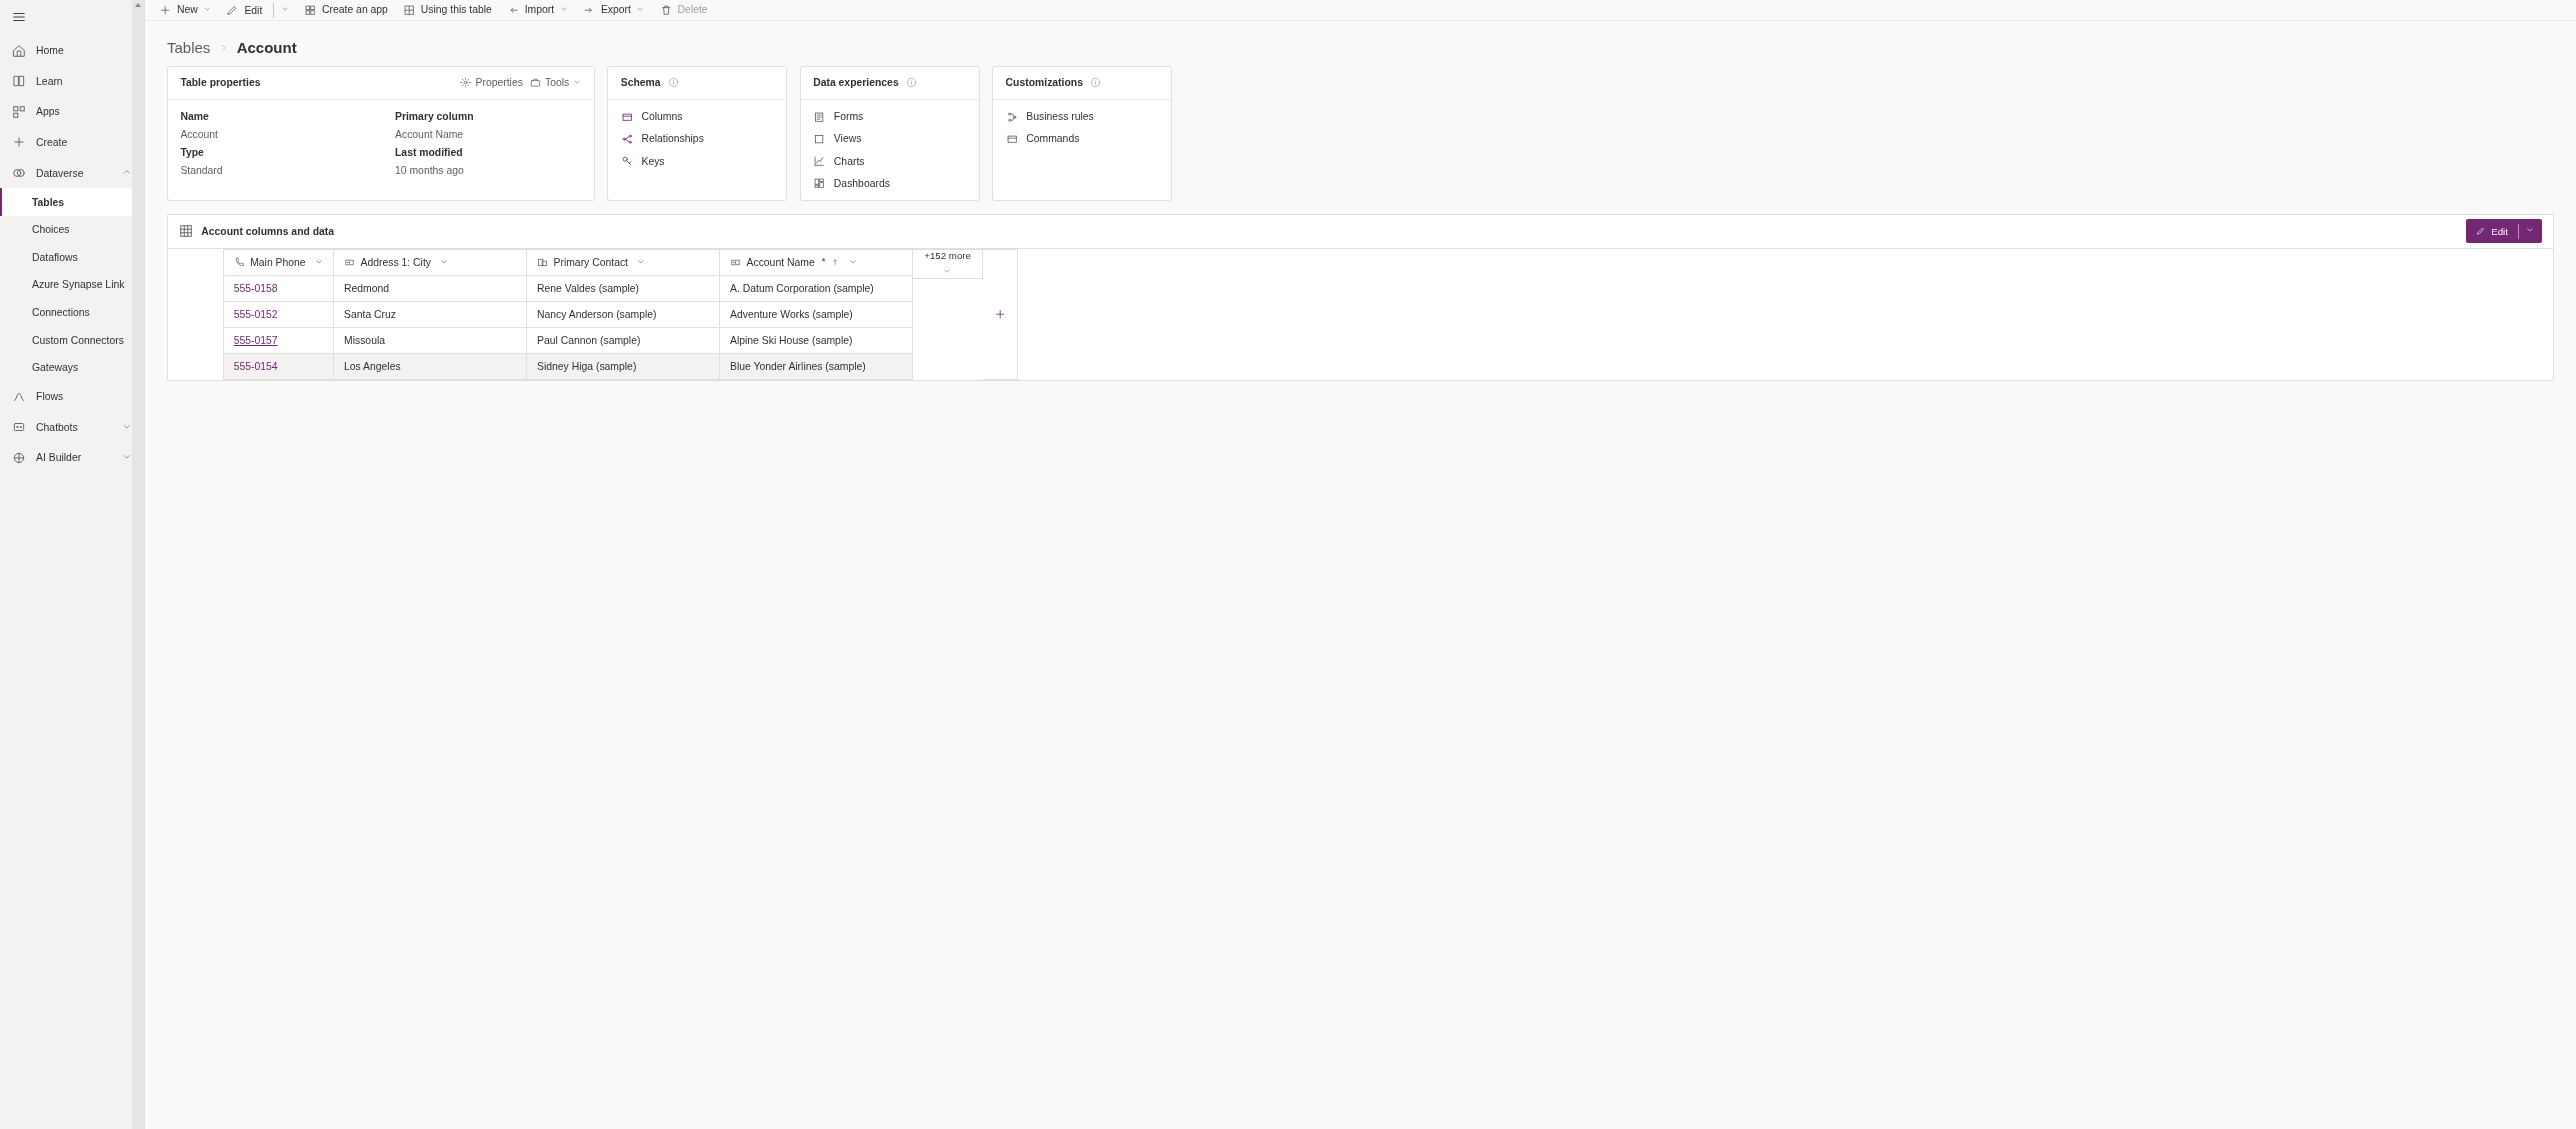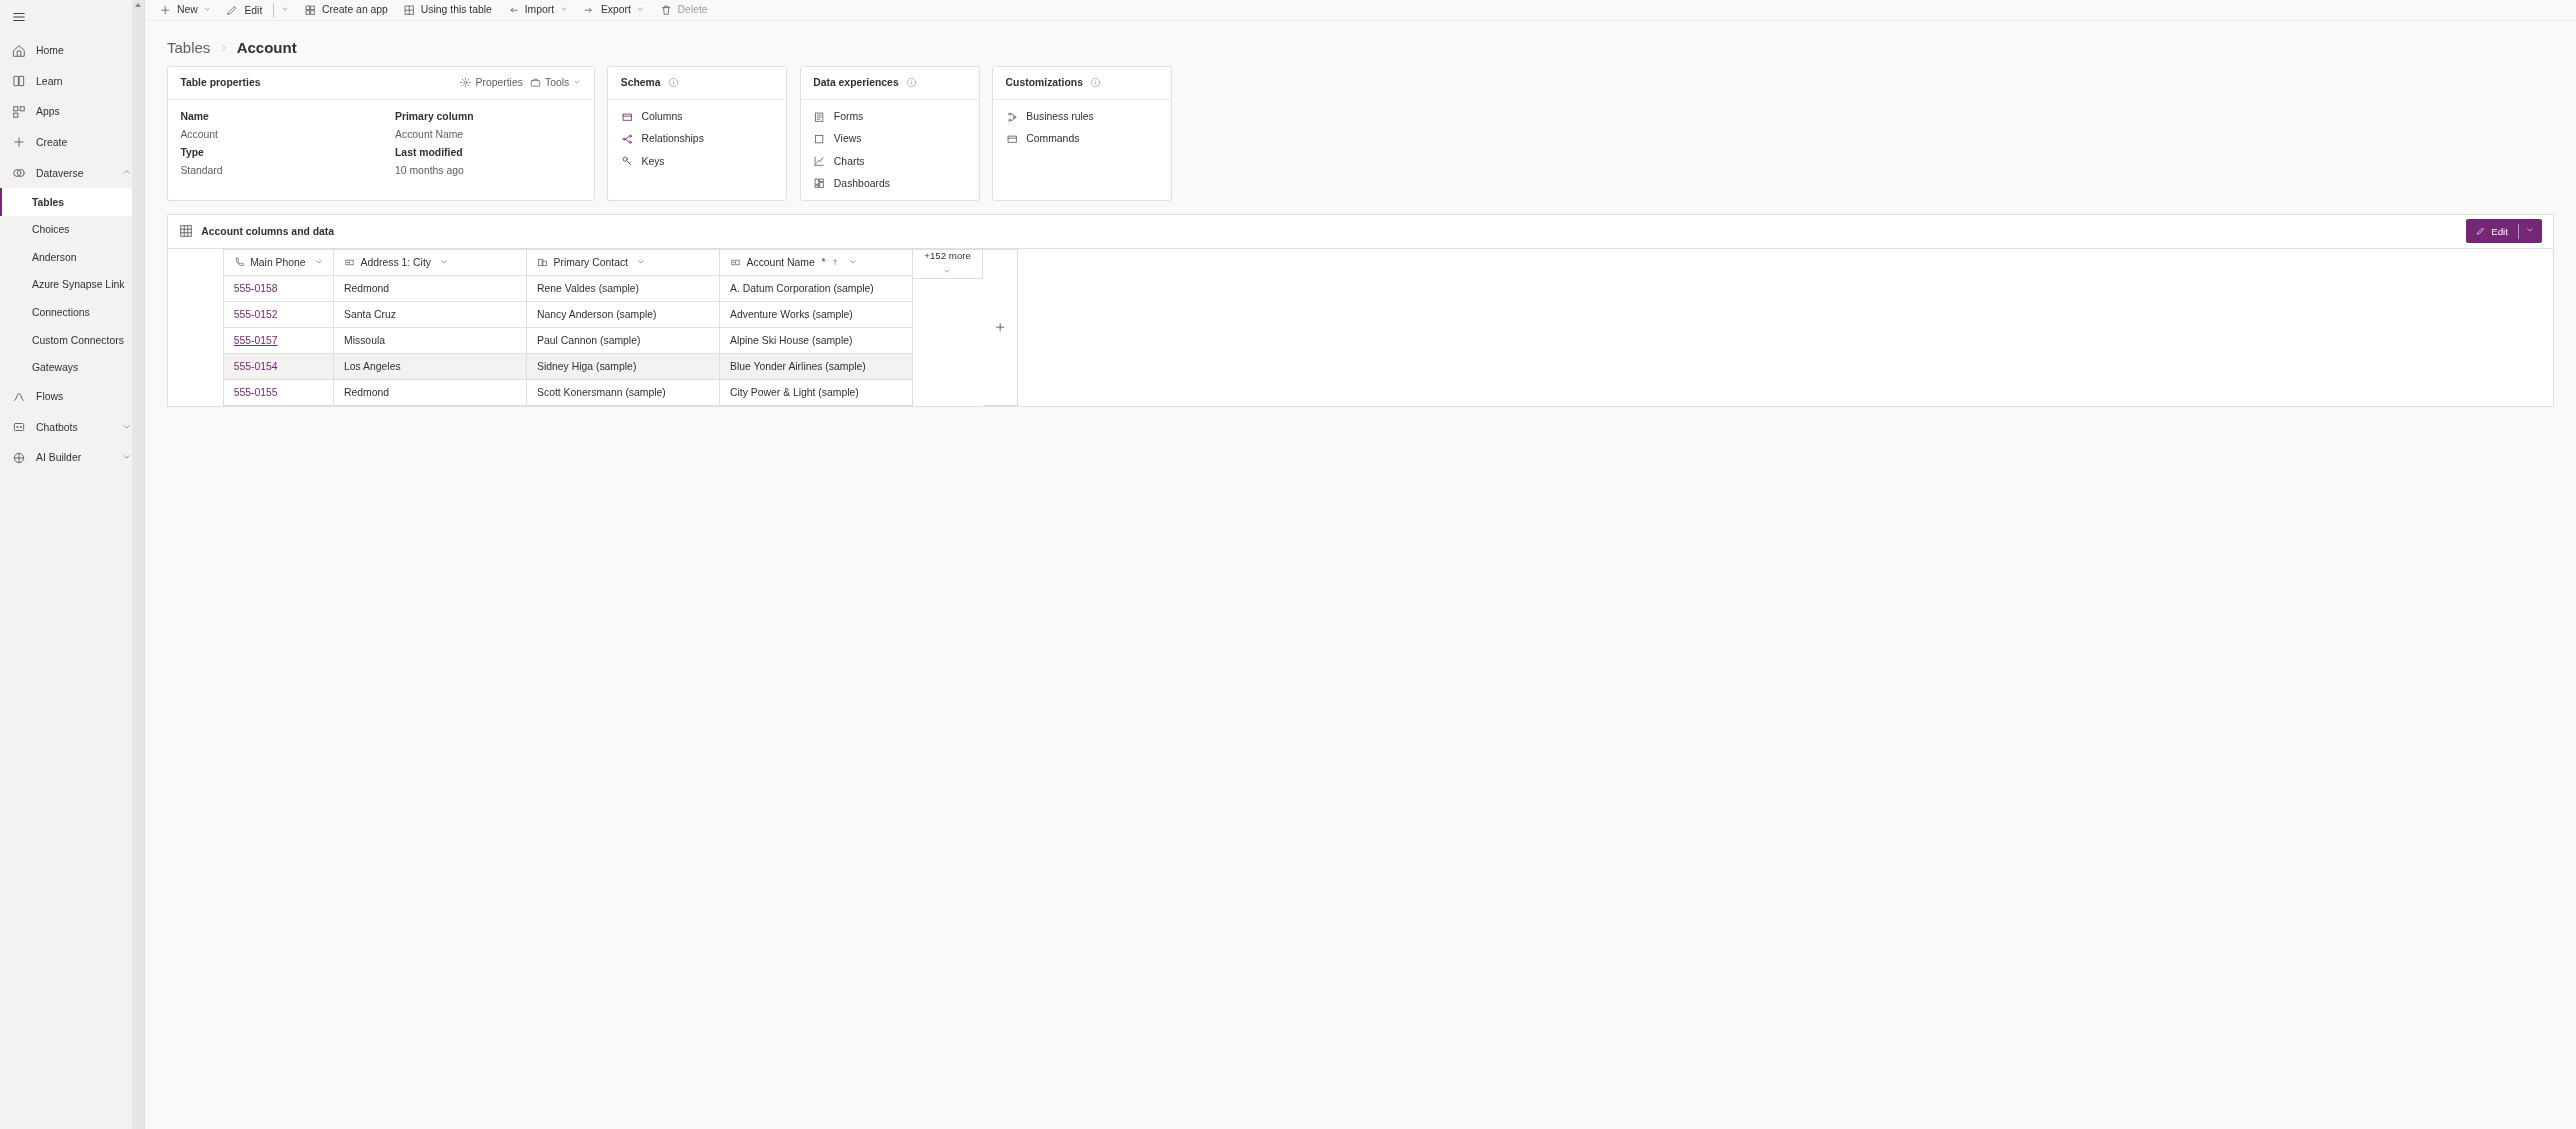--- a/index.html
+++ b/index.html
@@ -335,21 +335,21 @@
       </li>
 
       <ul class="nav subnav">
         <li class="active">
           <span class="label">Tables</span>
         </li>
         <li>
           <span class="label">Choices</span>
         </li>
         <li>
-          <span class="label">Anderson</span>
+          <span class="label">Dataflows</span>
         </li>
         <li>
           <span class="label">Azure Synapse Link</span>
         </li>
         <li>
           <span class="label">Connections</span>
         </li>
         <li>
           <span class="label">Custom Connectors</span>
         </li>
@@ -793,26 +793,20 @@
                   <td class="col-city">Missoula</td>
                   <td class="col-contact">Paul Cannon (sample)</td>
                   <td class="col-account">Alpine Ski House (sample)</td>
                 </tr>
                 <tr class="hover">
                   <td class="phone col-phone"><span>555-0154</span></td>
                   <td class="col-city">Los Angeles</td>
                   <td class="col-contact">Sidney Higa (sample)</td>
                   <td class="col-account">Blue Yonder Airlines (sample)</td>
                 </tr>
-                <tr>
-                  <td class="phone col-phone"><span>555-0155</span></td>
-                  <td class="col-city">Redmond</td>
-                  <td class="col-contact">Scott Konersmann (sample)</td>
-                  <td class="col-account">City Power &amp; Light (sample)</td>
-                </tr>
               </tbody>
           </table>
           <div class="more-cell">
             <span>+152 more</span>
             <span class="tb-chev"><svg viewBox="0 0 24 24">
                   <path d="M6 9l6 6 6-6"></path>
                 </svg></span>
           </div>
           <div class="add-col">
             <svg viewBox="0 0 24 24">

